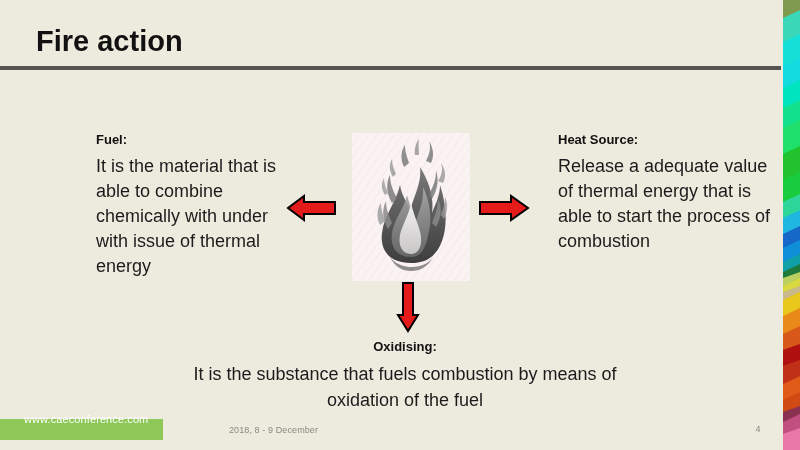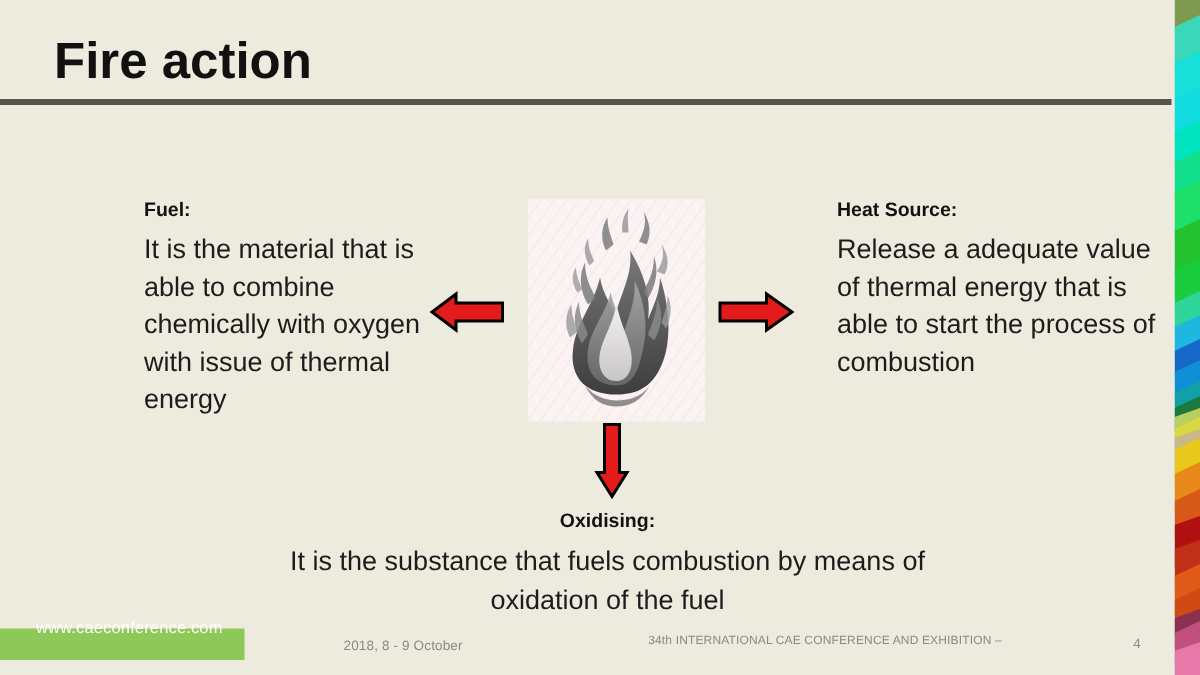--- a/index.html
+++ b/index.html
@@ -16,21 +16,21 @@
     background: #edeade;
     font-family: "Liberation Sans", sans-serif;
     color: #1a1a1a;
   }
 
   
   #title {
     position: absolute;
     left: 36px;
     top: 22px;
-    font-size: 34px;
+    font-size: 29px;
     font-weight: bold;
     letter-spacing: 0px;
     color: #111111;
     line-height: 38px;
     white-space: nowrap;
   }
   #title-rule {
     position: absolute;
     left: 0px;
     top: 66px;
@@ -238,38 +238,37 @@
   </div>
 
   <div class="arrow" id="arrow-down">
     <svg width="24" height="52" viewBox="0 0 24 52" xmlns="http://www.w3.org/2000/svg">
       <path d="M7 2 L17 2 L17 34 L22 34 L12 50 L2 34 L7 34 Z" fill="#e31b1b" stroke="#000000" stroke-width="2" stroke-linejoin="miter"></path>
     </svg>
   </div>
 
   <div id="fuel-block">
     <p class="block-title">Fuel:</p>
-    <p class="block-body">It is the material that is able to combine chemically with oxygen with issue of thermal energy</p>
+    <p class="block-body">It is the material that is able to combine chemically with under with issue of thermal energy</p>
   </div>
 
   <div id="heat-block">
     <p class="block-title">Heat Source:</p>
     <p class="block-body">Release a adequate value of thermal energy that is able to start the process of combustion</p>
   </div>
 
   <div id="oxidising-block">
     <p class="block-title">Oxidising:</p>
     <p class="block-body">It is the substance that fuels combustion by means of oxidation of the fuel</p>
   </div>
 
   <div id="footer-bar"></div>
   <div id="footer-url">www.caeconference.com</div>
-  <div id="footer-date">2018, 8 -  9 October</div>
+  <div id="footer-date">2018, 8 -  9 December</div>
   <div id="footer-conf">
-    <div>34th INTERNATIONAL CAE CONFERENCE AND EXHIBITION –</div>
   </div>
   <div id="footer-page">4</div>
 
   <div id="mosaic">
     <svg width="17" height="450" viewBox="0 0 17 450" xmlns="http://www.w3.org/2000/svg">
       <rect x="0" y="0" width="17" height="450" fill="#1ec8a8"></rect>
       <polygon points="0,0 17,0 17,14 0,22" fill="#7f9a4e"></polygon>
       <polygon points="0,18 17,10 17,38 0,46" fill="#3ad8b8"></polygon>
       <polygon points="0,42 17,34 17,62 0,70" fill="#16e0d8"></polygon>
       <polygon points="0,66 17,58 17,84 0,92" fill="#13dce0"></polygon>

